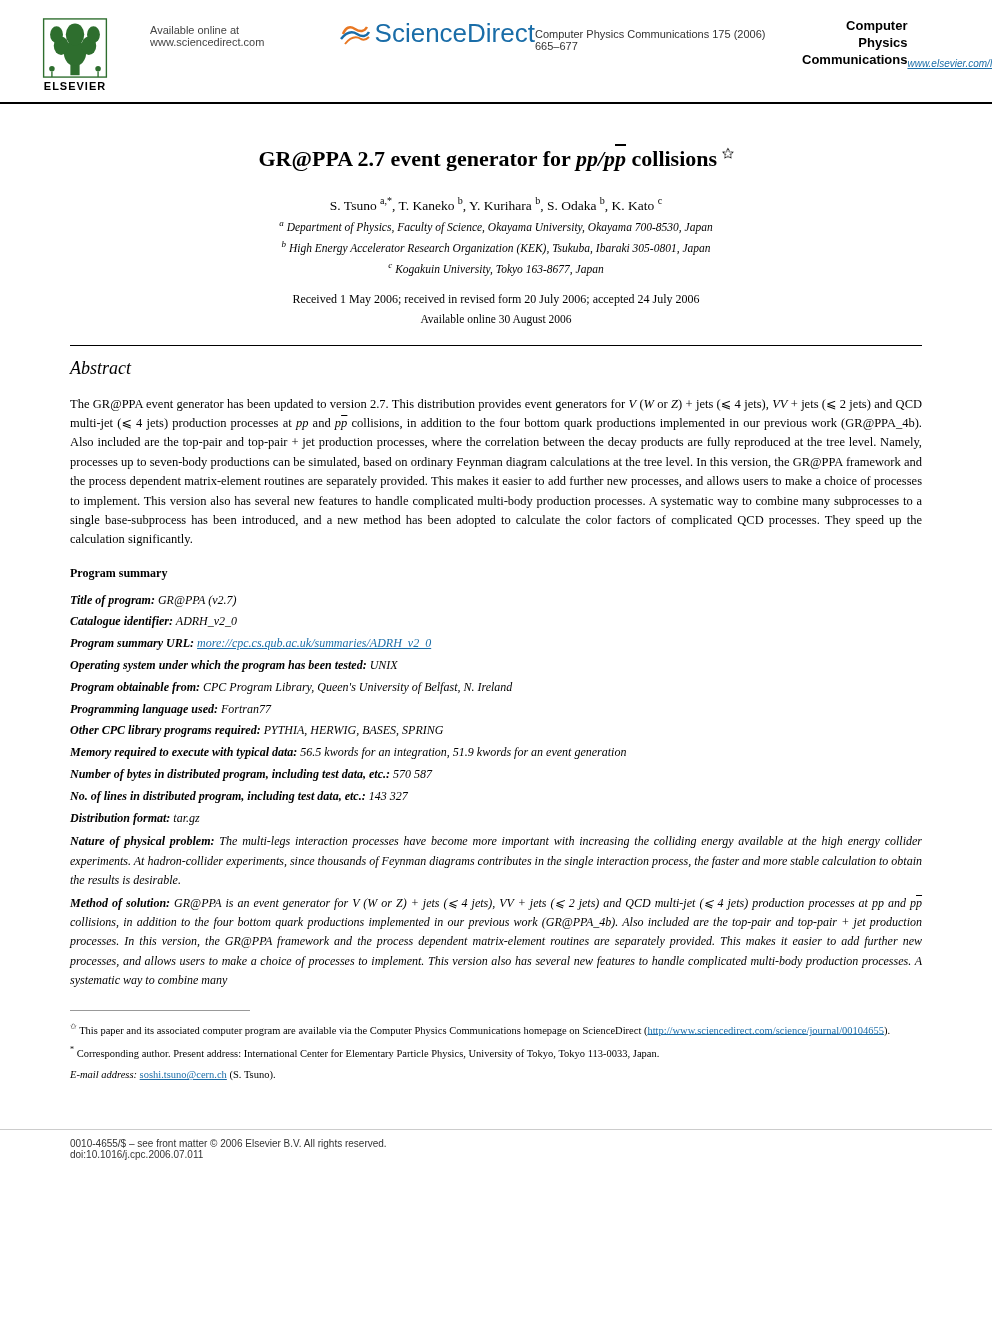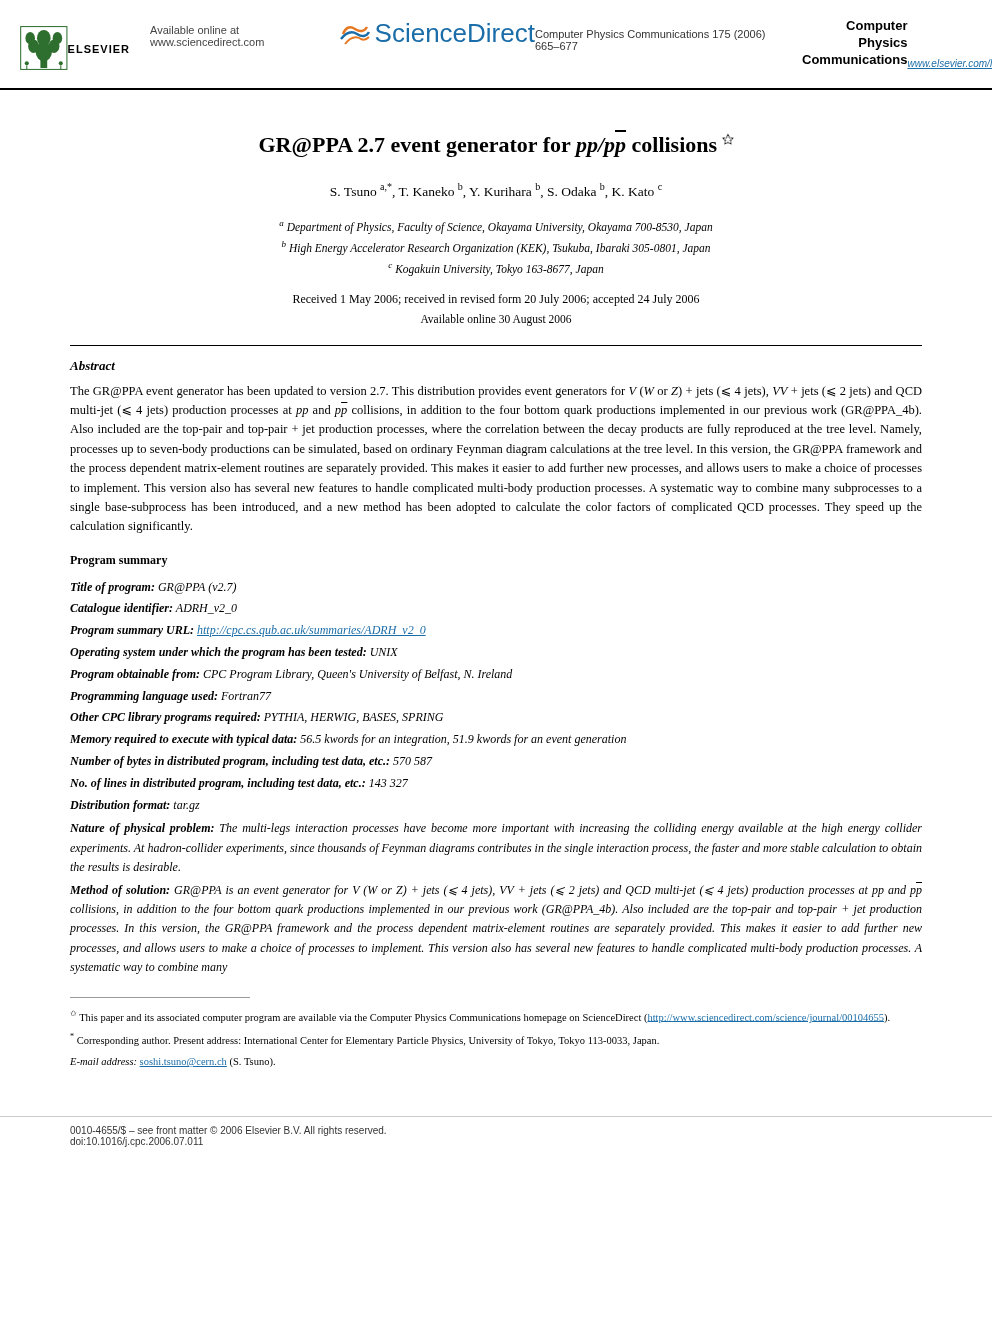--- a/index.html
+++ b/index.html
@@ -28,21 +28,21 @@
       padding: 18px 30px 10px 20px;
       border-bottom: 2px solid #000;
     }
 
     .header-left {
       width: 110px;
     }
 
     .elsevier-logo {
       display: flex;
-      flex-direction: row;
+      flex-direction: column;
       align-items: center;
     }
 
     .elsevier-tree {
       width: 70px;
       height: 60px;
     }
 
     .elsevier-text {
       font-size: 11px;
@@ -137,21 +137,20 @@
     }
 
     .star {
       font-size: 16px;
     }
 
     
     .authors {
       text-align: center;
       font-size: 13.5px;
-      margin-bottom: 14px;
       line-height: 1.5;
     }
 
     .authors sup {
       font-size: 10px;
     }
 
     
     .affiliations {
       text-align: center;
@@ -181,24 +180,24 @@
 
     
     .section-divider {
       border: none;
       border-top: 1px solid #000;
       margin: 12px 0;
     }
 
     
     .section-heading {
-      font-size: 13px;
-      font-weight: bold;
-      font-style: italic;
-      margin-bottom: 8px;
+      font-size: 18px;
+      font-weight: normal;
+      font-style: italic;
+      margin-bottom: 16px;
       font-family: 'Times New Roman', Times, serif;
     }
 
     .abstract-text {
       font-size: 12.5px;
       line-height: 1.55;
       text-align: justify;
       margin-bottom: 16px;
     }
 
@@ -364,21 +363,21 @@
     <div class="program-summary">
       <div class="program-summary-heading">Program summary</div>
 
       <div class="ps-item ps-item-block">
         <span class="label">Title of program:</span> <span class="value">GR@PPA (v2.7)</span>
       </div>
       <div class="ps-item ps-item-block">
         <span class="label">Catalogue identifier:</span> <span class="value">ADRH_v2_0</span>
       </div>
       <div class="ps-item ps-item-block">
-        <span class="label">Program summary URL:</span> <a href="#">http://cpc.cs.qub.ac.uk/summaries/ADRH_v2_0</a>
+        <span class="label">Program summary URL:</span> <a href="#">more://cpc.cs.qub.ac.uk/summaries/ADRH_v2_0</a>
       </div>
       <div class="ps-item ps-item-block">
         <span class="label">Operating system under which the program has been tested:</span> <span class="value">UNIX</span>
       </div>
       <div class="ps-item ps-item-block">
         <span class="label">Program obtainable from:</span> <span class="value">CPC Program Library, Queen's University of Belfast, N. Ireland</span>
       </div>
       <div class="ps-item ps-item-block">
         <span class="label">Programming language used:</span> <span class="value">Fortran77</span>
       </div>

